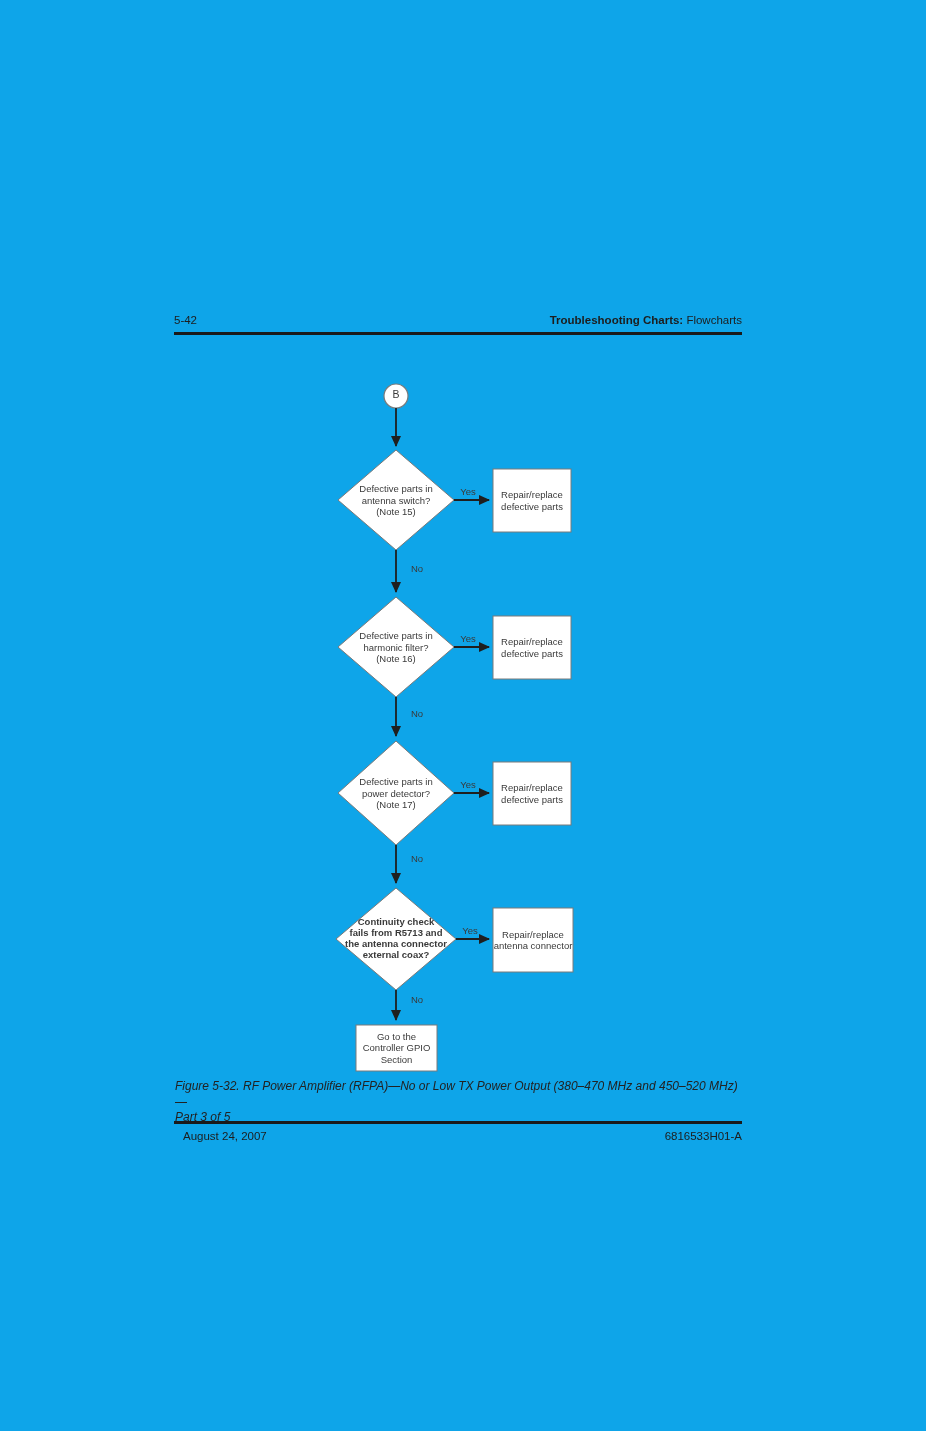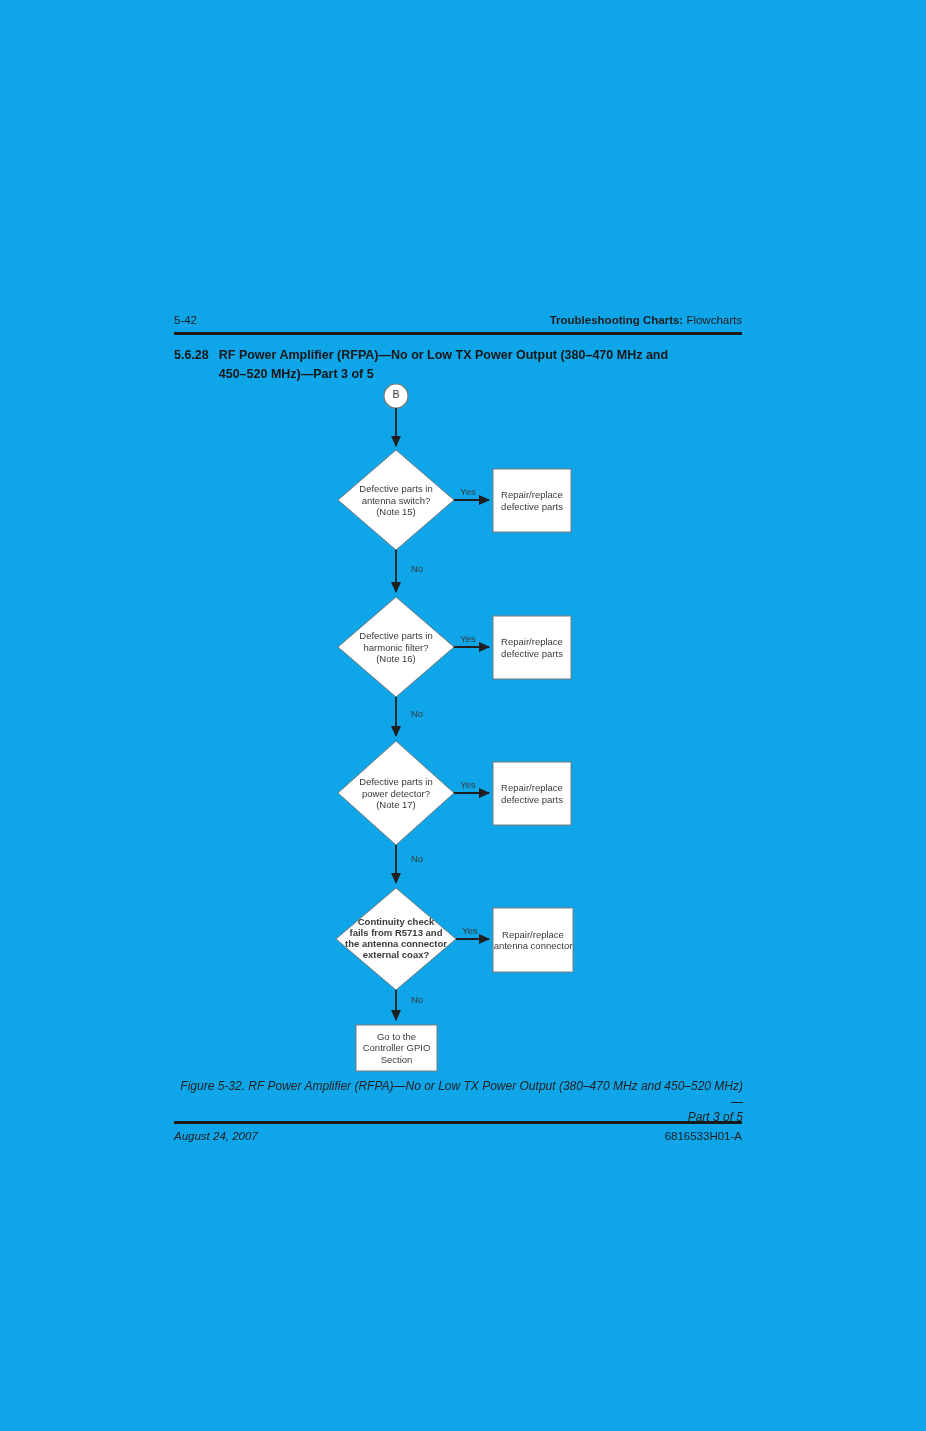--- a/index.html
+++ b/index.html
@@ -18,42 +18,37 @@
   .sec-num{margin-right:10px;}
   .sec-text{white-space:pre-line;width:560px;}
   .flowsvg{position:absolute;left:0;top:0;}
   .lbl{
     position:absolute;white-space:pre-line;text-align:center;
     font-size:9.5px;line-height:11.5px;color:#3a3a3a;
   }
   .boxlbl{display:flex;align-items:center;justify-content:center;}
   .edge{text-align:center;}
   .caption{
-    position:absolute;left:175px;top:1079px;width:568px;text-align:right;
+    position:absolute;left:175px;top:1079px;width:568px;text-align:left;
     font-style:italic;font-size:12px;line-height:15.5px;white-space:pre-line;color:#222222;
   }
   .ftr{font-size:11.5px;top:1130px;}
 </style>
 </head>
 <body>
 
 <div class="page">
 
   <div class="abs hdr" style="left:174px;">5-42</div>
   <div class="abs hdr" style="right:184px;">
     <b>Troubleshooting Charts:</b>
     <span>Flowcharts</span>
   </div>
   <div class="rule" style="top:332px;"></div>
 
-  <div class="sec-title">
-    <span class="sec-num">5.6.28</span>
-    <span class="sec-text">RF Power Amplifier (RFPA)—No or Low TX Power Output (380–470 MHz and
-450–520 MHz)—Part 3 of 5</span>
-  </div>
 
   <svg class="flowsvg" width="926" height="1431" viewBox="0 0 926 1431">
     <defs>
       <marker id="ah" markerUnits="userSpaceOnUse" markerWidth="12" markerHeight="11" refX="10" refY="5" orient="auto">
         <path d="M0,0 L11,5 L0,10 Z" fill="#1f1f1f"></path>
       </marker>
     </defs>
 
     <circle cx="396" cy="396" r="12" fill="#ffffff" stroke="#7a7a7a" stroke-width="1.2"></circle>
 
@@ -118,16 +113,16 @@
   <div class="lbl edge" style="left:402px;top:994px;width:30px;">No</div>
 
   <div class="lbl boxlbl" style="left:356px;top:1025px;width:81px;height:46px;border-radius:14px;">Go to the
 Controller GPIO
 Section</div>
 
   <div class="caption">Figure 5-32.  RF Power Amplifier (RFPA)—No or Low TX Power Output (380–470 MHz and 450–520 MHz)—
 Part 3 of 5</div>
 
   <div class="rule" style="top:1121px;"></div>
-  <div class="abs ftr" style="left:174px;font-style:italic;">August 24, 2007</div>
+  <div class="abs ftr" style="left:183px;">August 24, 2007</div>
   <div class="abs ftr" style="right:184px;text-align:right;margin-left:45px;">6816533H01-A</div>
 
 </div>
 
 </body></html>

